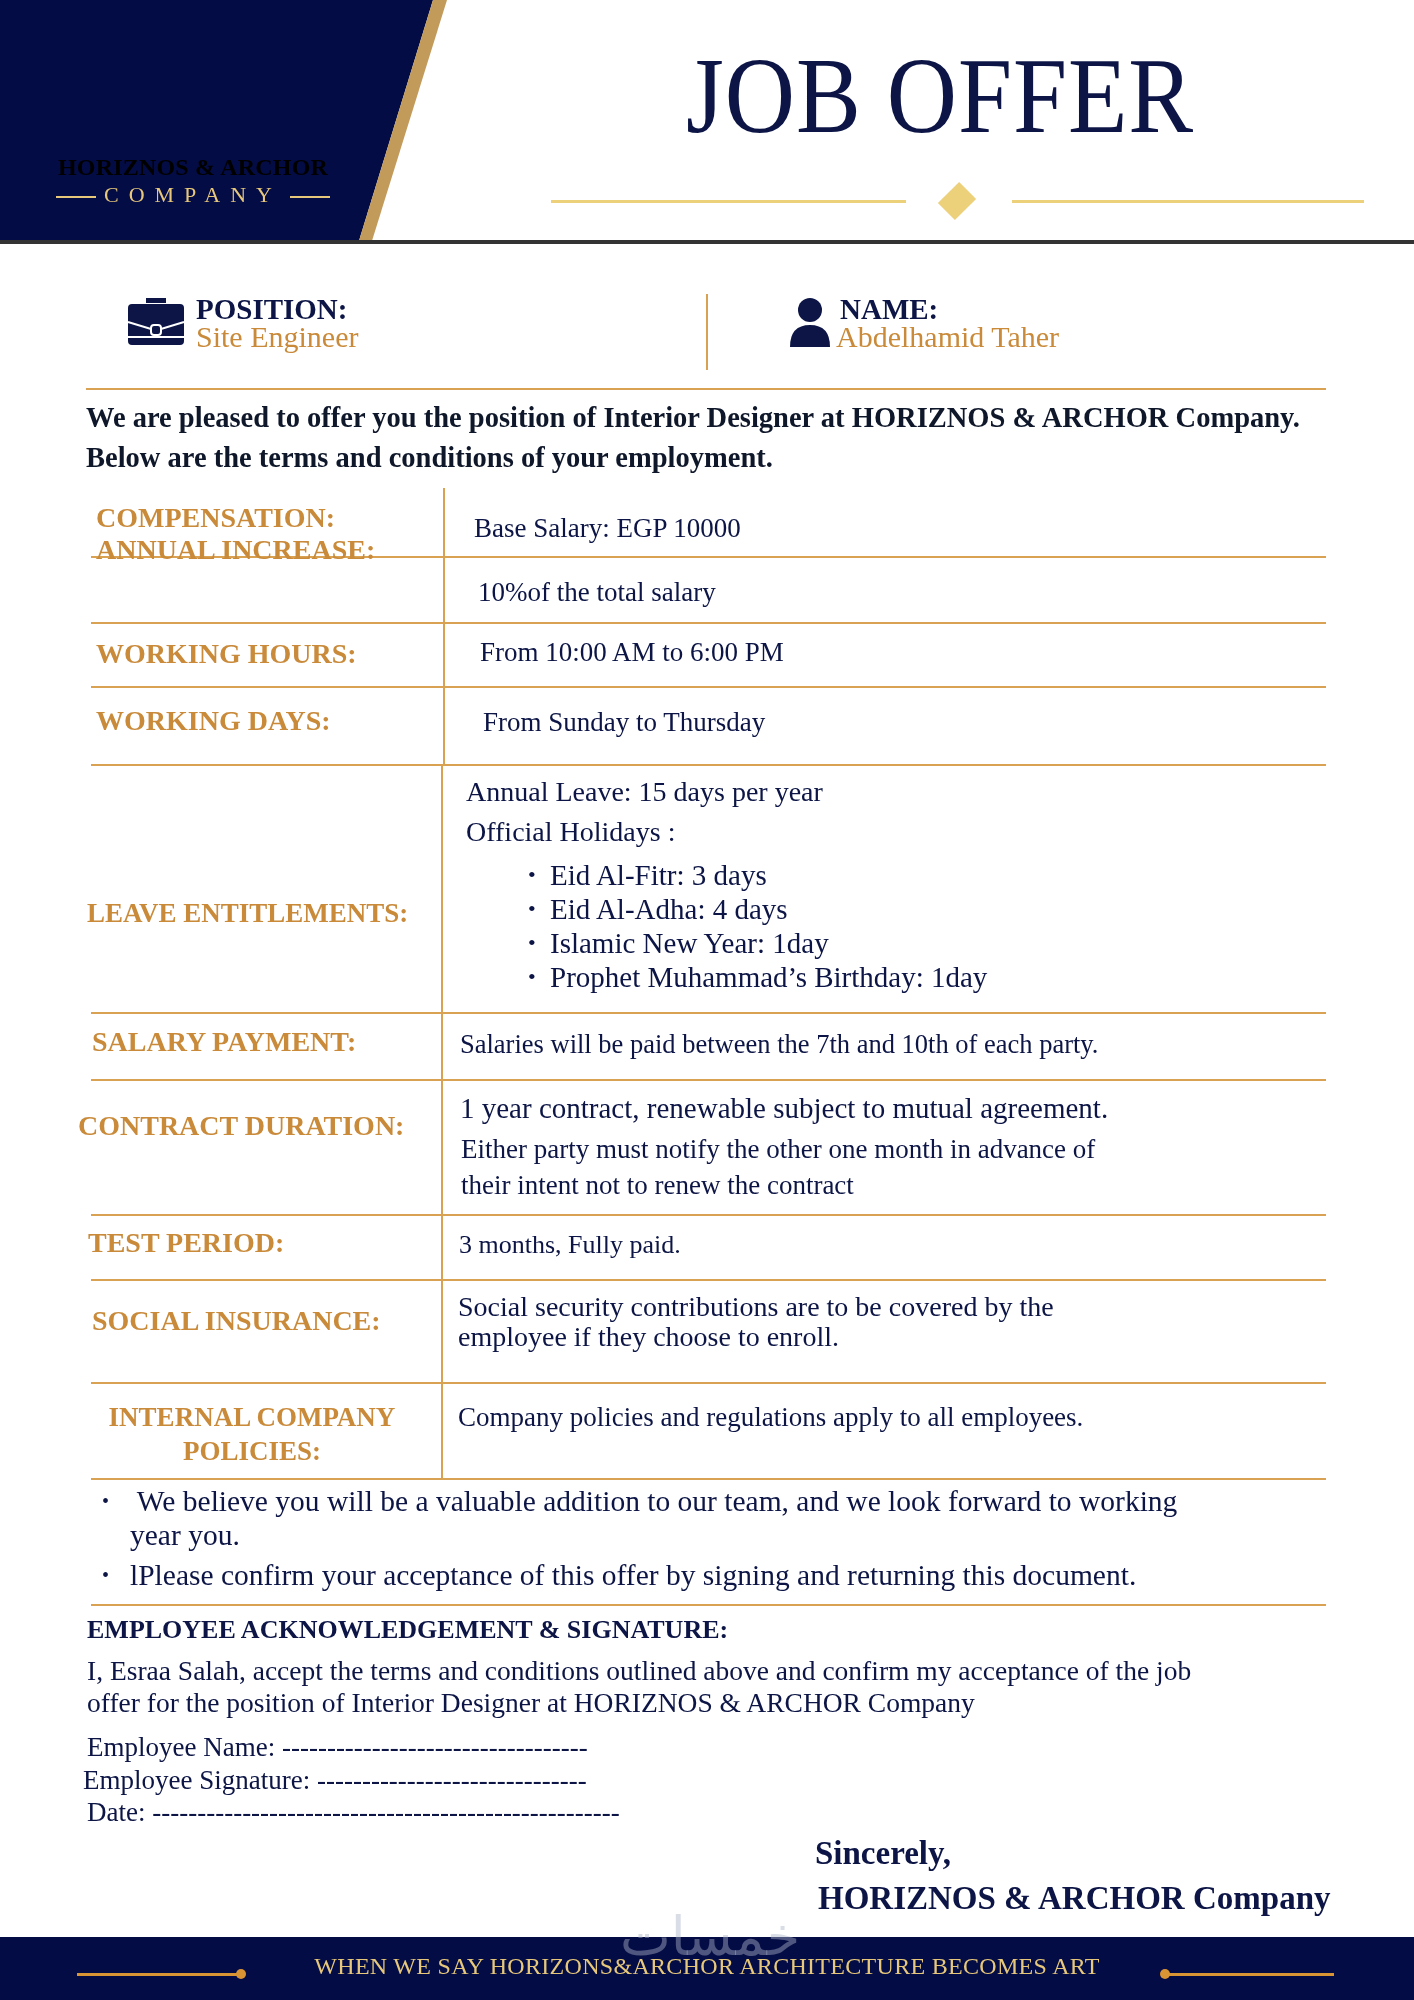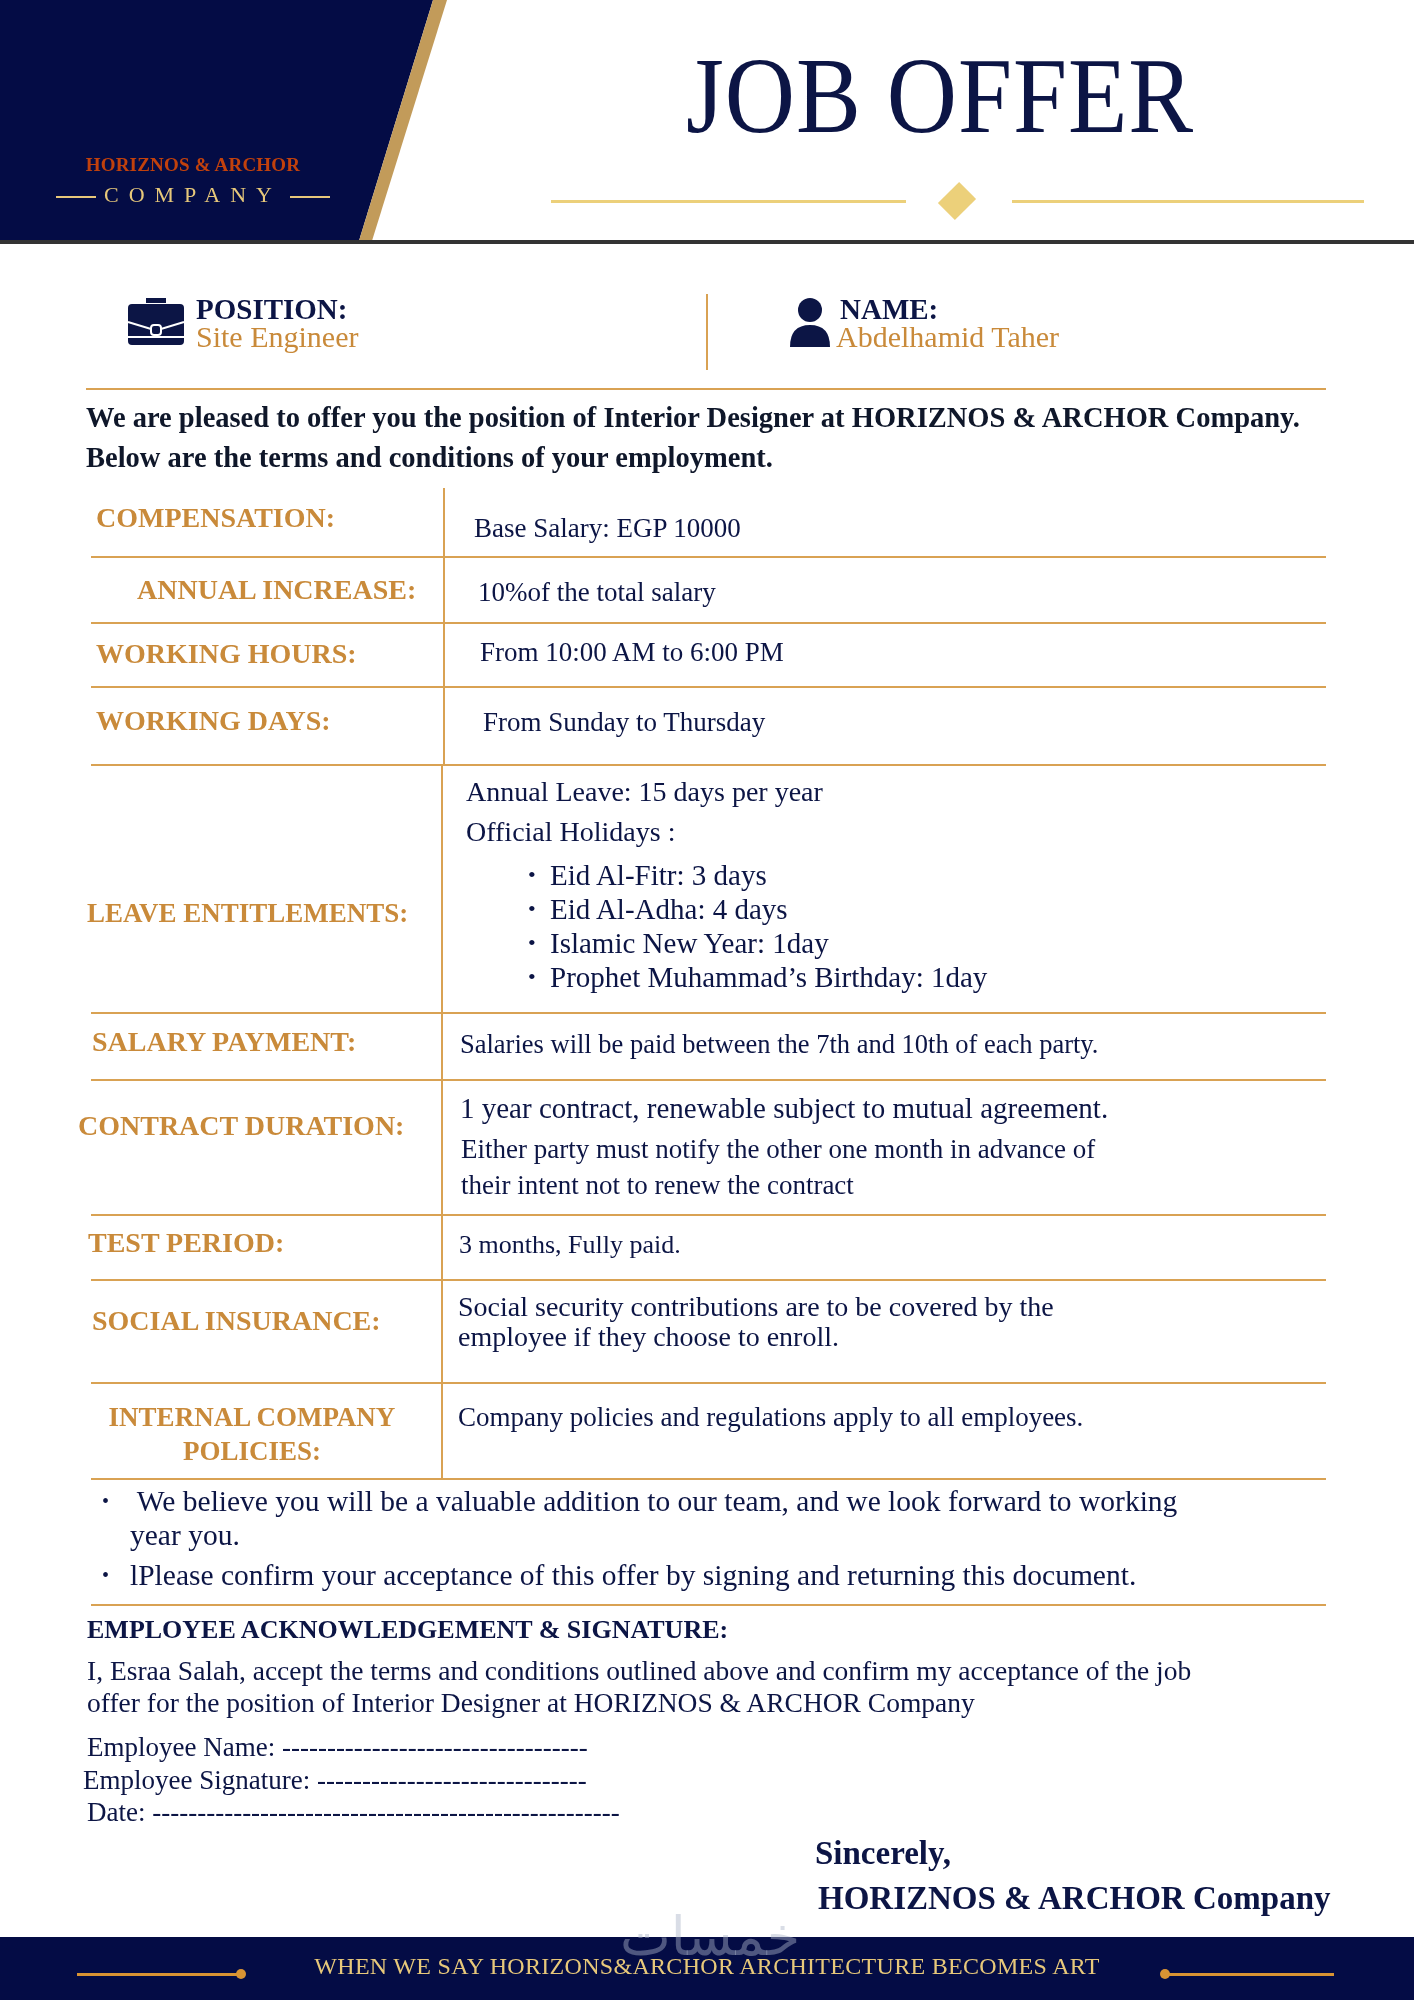--- a/index.html
+++ b/index.html
@@ -1,19 +1,19 @@
 <!DOCTYPE html>
 <html><head>
 <meta charset="utf-8">
 <style>
   html,body{margin:0;padding:0;background:#fff;}
   body{width:1414px;height:2000px;position:relative;overflow:hidden;font-family:"Liberation Serif","DejaVu Serif",serif;color:#0c1545;}
   .abs{position:absolute;}
   #header-bg{left:0;top:0;width:1414px;height:244px;}
-  .logo-title{left:48px;top:154px;width:290px;text-align:center;font-weight:bold;font-size:19px;color:#c2410c;letter-spacing:0.2px;white-space:nowrap;}
+  .logo-title{left:48px;top:154px;width:290px;text-align:center;font-weight:bold;font-size:24px;color:#000000;letter-spacing:0.2px;white-space:nowrap;}
   .logo-sub{left:48px;top:182px;width:290px;text-align:center;font-size:22px;color:#e7c87a;letter-spacing:10px;white-space:nowrap;}
   .logo-sub .dash{display:inline-block;width:40px;height:2px;background:#e7c87a;vertical-align:middle;margin:0 8px;letter-spacing:0;}
   .title{left:560px;top:42px;width:760px;text-align:center;font-size:108px;line-height:1;color:#0c1545;letter-spacing:1px;transform:scaleX(0.9);transform-origin:center;}
   .deco-line{height:3px;background:#ecd07a;}
   .deco-diamond{width:24px;height:24px;background:#ecd07a;transform:rotate(45deg) scaleY(1.25);}
   .hdr-rule{left:0;top:240px;width:1414px;height:4px;background:#333;}
   .info-label{font-weight:bold;font-size:29px;color:#0c1545;}
   .info-value{font-size:30px;color:#c98a3a;}
   .vdiv{width:2px;background:#d9a253;}
   .rule{height:2px;background:#d9a253;}
@@ -80,21 +80,21 @@
 <div class="abs rule" style="left:91px;top:1012px;width:1235px;"></div>
 <div class="abs rule" style="left:91px;top:1079px;width:1235px;"></div>
 <div class="abs rule" style="left:91px;top:1214px;width:1235px;"></div>
 <div class="abs rule" style="left:91px;top:1279px;width:1235px;"></div>
 <div class="abs rule" style="left:91px;top:1382px;width:1235px;"></div>
 <div class="abs rule" style="left:91px;top:1478px;width:1235px;"></div>
 
 <div class="abs lbl" style="left:96px;top:502px;">COMPENSATION:</div>
 <div class="abs val" style="left:474px;top:513px;">Base Salary: EGP 10000</div>
 
-<div class="abs lbl" style="left:96px;top:574px;margin-left:41px;">ANNUAL INCREASE:</div>
+<div class="abs lbl" style="left:96px;top:534px;">ANNUAL INCREASE:</div>
 <div class="abs val" style="left:478px;top:577px;">10%of the total salary</div>
 
 <div class="abs lbl" style="left:96px;top:638px;">WORKING HOURS:</div>
 <div class="abs val" style="left:480px;top:637px;">From 10:00 AM to 6:00 PM</div>
 
 <div class="abs lbl" style="left:96px;top:705px;">WORKING DAYS:</div>
 <div class="abs val" style="left:483px;top:707px;">From Sunday to Thursday</div>
 
 <div class="abs lbl" style="left:87px;top:898px;font-size:27px;">LEAVE ENTITLEMENTS:</div>
 <div class="abs val" style="left:466px;top:776px;font-size:28px;">Annual Leave: 15  days per year</div>

